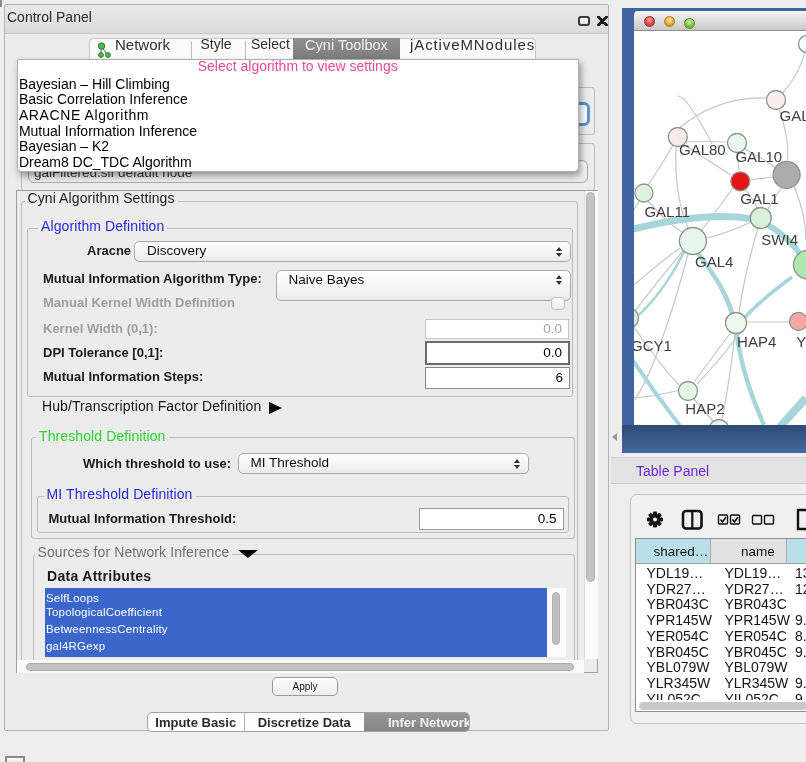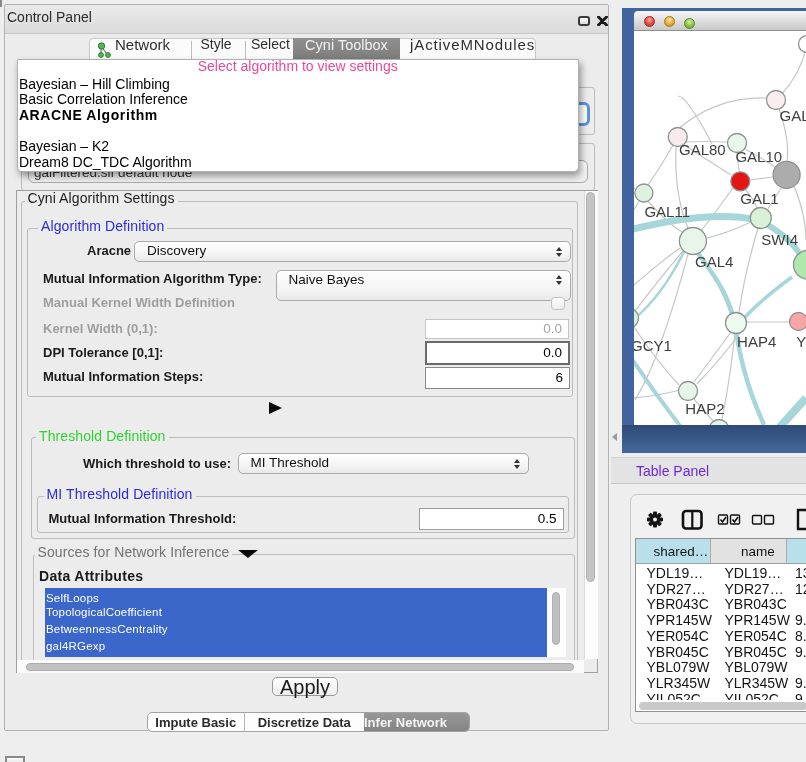--- a/index.html
+++ b/index.html
@@ -1,19 +1,19 @@
 <!DOCTYPE html>
 <html><head>
 <meta charset="utf-8">
 <style>
 * { margin:0; padding:0; box-sizing:border-box; }
 html,body { width:806px; height:762px; overflow:hidden; }
 body { background:#EEEEEE; font-family:"Liberation Sans", sans-serif; position:relative; }
 .abs { position:absolute; }
-.b { font-weight:bold; }
+.b { font-weight:normal; }
 .grp { position:absolute; border:1px solid #BCBCBC; border-radius:3px; }
 .grptitle { position:absolute; background:#ECECEC; padding:0 3px; font-size:14px; letter-spacing:0.1px; line-height:14px; white-space:nowrap; }
 .lbl { position:absolute; font-size:13px; font-weight:bold; color:#1A1A1A; white-space:nowrap; }
 .combo { position:absolute; border:1px solid #AAAAAA; border-radius:5px; background:linear-gradient(#FFFFFF,#F2F2F2 70%,#E9E9E9); font-size:13.5px; color:#111; }
 .combo .ct { position:absolute; left:12px; top:1px; white-space:nowrap; font-size:13.5px; }
 .carr { position:absolute; right:7px; width:7px; display:block; }
 .carr .up { display:block;width:0;height:0;border-left:3.5px solid transparent;border-right:3.5px solid transparent;border-bottom:4.5px solid #333; margin-bottom:2px;}
 .carr .dn { display:block;width:0;height:0;border-left:3.5px solid transparent;border-right:3.5px solid transparent;border-top:4.5px solid #333;}
 .tf { position:absolute; background:#fff; font-size:13px; text-align:right; padding-right:6px; }
 </style>
@@ -86,20 +86,21 @@
     </div>
     <div class="lbl" style="left:26px;top:103.5px;color:#9E9E9E;">Manual Kernel Width Definition</div>
     <div class="abs" style="left:534px;top:105.5px;width:13.5px;height:13.5px;border:1px solid #C2C2C2;border-radius:3.5px;background:linear-gradient(#FDFDFD,#EDEDED);"></div>
     <div class="lbl" style="left:26px;top:129.5px;color:#9E9E9E;">Kernel Width (0,1):</div>
     <div class="tf" style="left:408px;top:127.5px;width:144px;height:20px;border:1px solid #C6C6C6;color:#A6A6A6;line-height:18px;font-size:13.5px;">0.0</div>
     <div class="lbl" style="left:26px;top:154px;">DPI Tolerance [0,1]:</div>
     <div class="tf" style="left:408px;top:150px;width:145px;height:23.5px;border:2px solid #6B6B6B;color:#000;line-height:19px;font-size:13.5px;">0.0</div>
     <div class="lbl" style="left:26px;top:177.5px;">Mutual Information Steps:</div>
     <div class="tf" style="left:408px;top:175.5px;width:145px;height:22px;border:1.5px solid #8A8A8A;color:#000;line-height:19px;font-size:13.5px;">6</div>
 
+    <div class="abs" style="left:25px;top:206.5px;font-size:14px;color:#161616;letter-spacing:0.1px;">Hub/Transcription Factor Definition</div>
     <div class="abs" style="left:251.5px;top:210.5px;width:0;height:0;border-top:6.9px solid transparent;border-bottom:6.9px solid transparent;border-left:13px solid #0A0A0A;"></div>
 
     <div class="grp" style="left:13.5px;top:246px;width:544px;height:102px;"></div>
     <div class="grptitle" style="left:19px;top:238px;color:#2FD32F;">Threshold Definition</div>
 
     <div class="lbl" style="left:66px;top:265px;">Which threshold to use:</div>
     <div class="combo" style="left:220.5px;top:261.5px;width:291.5px;height:21.5px;">
       <span class="ct">MI Threshold</span>
       <span class="carr" style="top:5px;">
           <span class="up"></span>
@@ -108,51 +109,52 @@
     </div>
 
     <div class="grp" style="left:20px;top:304.5px;width:532px;height:37px;"></div>
     <div class="grptitle" style="left:26.5px;top:296px;color:#2B2BDE;">MI Threshold Definition</div>
     <div class="lbl" style="left:31.5px;top:320px;">Mutual Information Threshold:</div>
     <div class="tf" style="left:401.5px;top:317px;width:145px;height:22px;border:1px solid #9B9B9B;color:#000;line-height:20px;font-size:13.5px;">0.5</div>
 
     <div class="grp" style="left:15.5px;top:363px;width:542px;height:120px;"></div>
     <div class="grptitle" style="left:17.5px;top:354px;color:#737373;">Sources for Network Inference</div>
     <div class="abs" style="left:221px;top:359.3px;width:0;height:0;border-left:10.25px solid transparent;border-right:10.25px solid transparent;border-top:8.6px solid #0A0A0A;"></div>
-    <div class="lbl" style="left:22px;top:376.5px;font-size:14px;letter-spacing:0.3px;">Data Attributes</div>
+    <div class="lbl" style="left:30px;top:376.5px;font-size:14px;letter-spacing:0.3px;">Data Attributes</div>
     <div class="abs" style="left:28px;top:396.7px;width:502px;height:69.5px;background:#3B67CB;color:#fff;font-size:11.5px;letter-spacing:0.2px;">
       <div class="abs" style="left:1px;top:4px;">SelfLoops</div>
       <div class="abs" style="left:1px;top:18.2px;">TopologicalCoefficient</div>
       <div class="abs" style="left:1px;top:34.9px;">BetweennessCentrality</div>
       <div class="abs" style="left:1px;top:52.7px;">gal4RGexp</div>
     </div>
     <div class="abs" style="left:530px;top:396.7px;width:19px;height:69.5px;background:#FDFDFD;"></div>
     <div class="abs" style="left:534.5px;top:401px;width:8px;height:53px;background:#BFBFBF;border:1px solid #B2B2B2;border-radius:5px;"></div>
   </div>
 
   <div class="abs" style="left:579px;top:186px;width:14px;height:468px;background:#FCFCFC;border-left:1px solid #DADADA;"></div>
   <div class="abs" style="left:581px;top:187px;width:8.5px;height:390px;background:#C4C4C4;border:1px solid #ADADAD;border-radius:5px;"></div>
 
   <div class="abs" style="left:12px;top:655px;width:567px;height:13px;background:#FBFBFB;"></div>
   <div class="abs" style="left:21px;top:657.5px;width:547.5px;height:8.5px;background:#C2C2C2;border:1px solid #ACACAC;border-radius:5px;"></div>
 
-  <div class="abs" style="left:267px;top:672px;width:66px;height:18.5px;background:linear-gradient(#FFFFFF,#EDEDED);border:1px solid #9A9A9A;border-radius:5px;text-align:center;font-size:20px;color:#1C1C1C;line-height:18px;">Apply</div>
+  <div class="abs" style="left:267px;top:672px;width:66px;height:18.5px;background:linear-gradient(#FFFFFF,#EDEDED);border:1px solid #9A9A9A;border-radius:5px;text-align:center;font-size:10px;color:#1C1C1C;line-height:18px;">Apply</div>
 
   <div class="abs" style="left:142px;top:706.5px;width:323px;height:20px;border:1px solid #A2A2A2;border-radius:5px;background:#FDFDFD;font-size:13px;font-weight:bold;color:#2B2B2B;overflow:hidden;">
     <div class="abs" style="left:0;top:0;width:95.5px;height:20px;line-height:19px;text-align:center;">Impute Basic</div>
     <div class="abs" style="left:95.5px;top:0;width:120.5px;height:20px;line-height:19px;text-align:center;border-left:1px solid #B5B5B5;">Discretize Data</div>
-    <div class="abs" style="left:216px;top:0;width:107px;height:20px;line-height:19px;text-align:left;background:linear-gradient(#989898,#828282);color:#F5F5F5;">Infer Network</div>
+    <div class="abs" style="left:216px;top:0;width:107px;height:20px;line-height:19px;text-align:right;background:linear-gradient(#989898,#828282);color:#F5F5F5;">Infer Network</div>
   </div>
 </div>
 
 <div class="abs" id="popup" style="left:16.7px;top:59px;width:562px;height:113px;background:#FFFFFF;border:1px solid #B0B0B0;border-radius:0 0 5px 5px;box-shadow:2px 4px 7px rgba(0,0,0,0.4);font-size:14px;color:#000;z-index:60;overflow:hidden;">
   <div class="abs" style="left:0;top:-1px;width:100%;text-align:center;color:#ec4899;line-height:14px;">Select algorithm to view settings</div>
   <div class="abs" style="left:1.2px;top:15.7px;">Bayesian – Hill Climbing</div>
   <div class="abs" style="left:1.2px;top:31.3px;">Basic Correlation Inference</div>
   <div class="abs b" style="left:1.2px;top:47px;letter-spacing:0.6px;">ARACNE Algorithm</div>
+  <div class="abs" style="left:1.2px;top:62.6px;">Mutual Information Inference</div>
   <div class="abs" style="left:1.2px;top:78.2px;">Bayesian – K2</div>
   <div class="abs" style="left:1.2px;top:93.8px;">Dream8 DC_TDC Algorithm</div>
 </div>
 
 <div class="abs" style="left:5px;top:756px;width:20px;height:10px;border:2px solid #8A8A8A;background:linear-gradient(#fff,#e0e0e0);"></div>
 
 <div class="abs" id="netwin" style="left:622px;top:8px;width:184px;height:445px;background:#41649F;">
   <div class="abs" style="left:12px;top:2.5px;width:172px;height:20.5px;background:linear-gradient(#F6F6F6,#C8C8C8);border-bottom:1px solid #8F8F8F;border-radius:4px 0 0 0;">
     <div class="abs" style="left:9.5px;top:5px;width:11px;height:11px;border-radius:50%;background:radial-gradient(circle at 50% 32%, #F49A96 8%, #E14842 55%, #C03530);border:0.5px solid #9E2C28;"></div>
     <div class="abs" style="left:29.5px;top:5px;width:11px;height:11px;border-radius:50%;background:radial-gradient(circle at 50% 32%, #FBDFA0 8%, #E8A933 55%, #C98A1E);border:0.5px solid #A97818;"></div>

